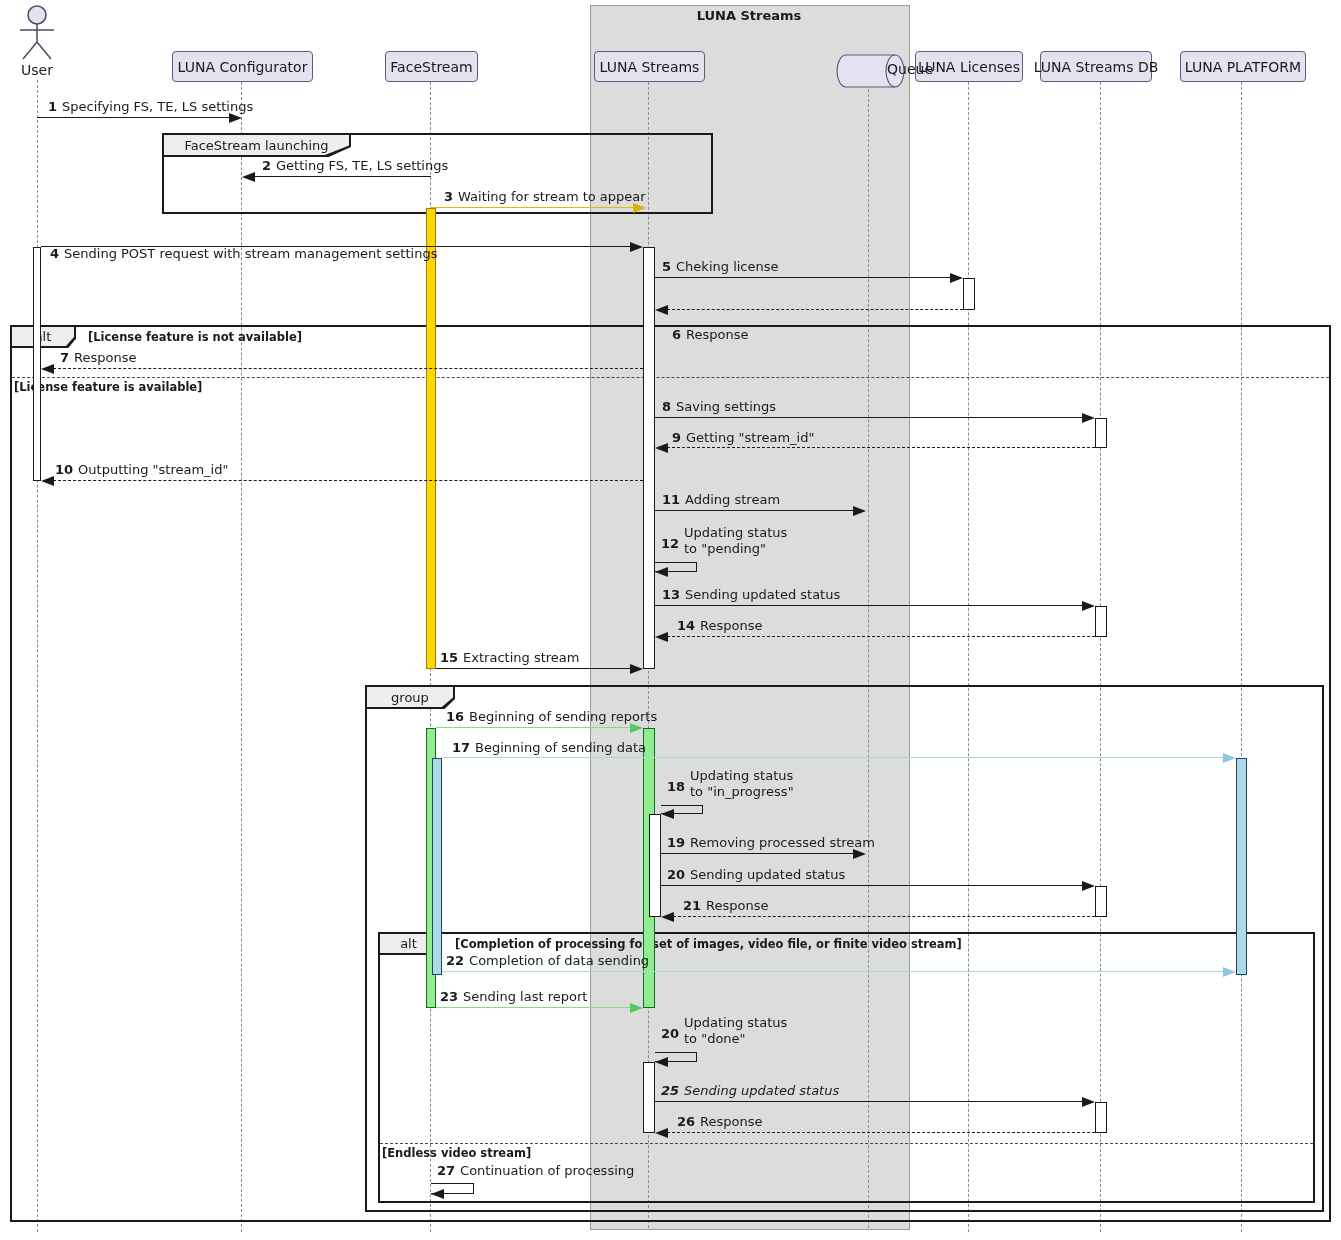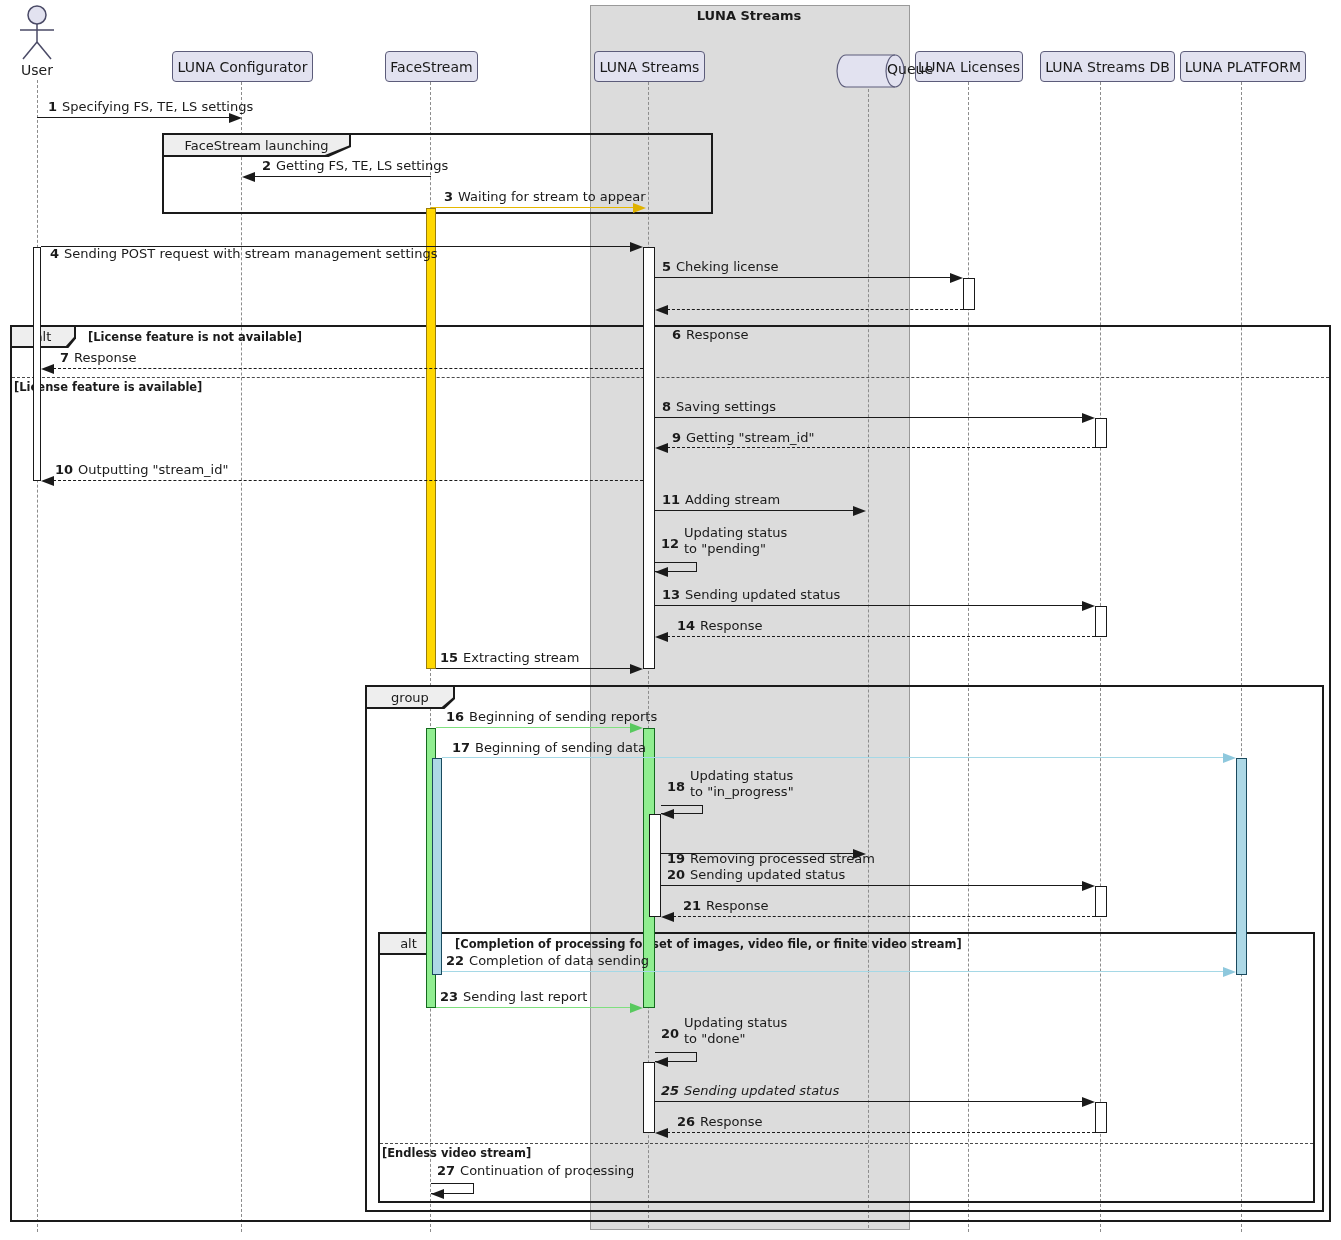--- a/index.html
+++ b/index.html
@@ -72,21 +72,21 @@
       <line x1="22" y1="38" x2="8" y2="55" stroke="#4a4a66" stroke-width="1.5"></line>
       <line x1="22" y1="38" x2="36" y2="55" stroke="#4a4a66" stroke-width="1.5"></line>
     </svg>
   </div>
   <div class="abs plabel" style="left:7px;top:62px;width:60px;">User</div>
 
   <div class="abs pbox" style="left:172px;top:51px;width:141px;height:31px;">LUNA Configurator</div>
   <div class="abs pbox" style="left:385px;top:51px;width:93px;height:31px;">FaceStream</div>
   <div class="abs pbox" style="left:594px;top:51px;width:111px;height:31px;">LUNA Streams</div>
   <div class="abs pbox" style="left:915px;top:51px;width:108px;height:31px;">LUNA Licenses</div>
-  <div class="abs pbox" style="left:1040px;top:51px;width:135px;height:31px;">LUNA Streams DB</div>
+  <div class="abs pbox" style="left:1040px;top:51px;width:112px;height:31px;">LUNA Streams DB</div>
   <div class="abs pbox" style="left:1180px;top:51px;width:126px;height:31px;">LUNA PLATFORM</div>
 
   <div class="abs" style="left:834px;top:53px;">
     <svg width="72" height="38" viewBox="0 0 72 38">
       <path d="M 12 2 L 61 2 A 9 16 0 0 1 61 34 L 12 34 A 9 16 0 0 1 12 2 Z" fill="#e2e2f0" stroke="#5c5c7a" stroke-width="1.2"></path>
       <path d="M 61 2 A 9 16 0 0 0 61 34" fill="none" stroke="#5c5c7a" stroke-width="1.2"></path>
     </svg>
   </div>
   <div class="abs plabel" style="left:836px;top:61px;width:60px;padding-left:44px;">Queue</div>
 
@@ -200,21 +200,21 @@
   <div class="abs head-r blue" style="left:1223px;top:753px;"></div>
 
   <div class="abs mlabel mnum" style="left:667px;top:779px;">18</div>
   <div class="abs mlabel mtext2" style="left:690px;top:768px;">
       <div>Updating status</div>
       <div>to "in_progress"</div>
     </div>
   <div class="abs selfloop" style="left:661px;top:805px;width:42px;height:9px;"></div>
   <div class="abs head-l" style="left:661px;top:809px;"></div>
 
-  <div class="abs mlabel" style="left:667px;top:835px;margin-top:16px;"><span class="mnum">19</span><span>Removing processed stream</span></div>
+  <div class="abs mlabel" style="left:667px;top:835px;"><span class="mnum">19</span><span>Removing processed stream</span></div>
   <div class="abs arrow" style="left:661px;top:853px;width:192px;"></div>
   <div class="abs head-r" style="left:853px;top:849px;"></div>
 
   <div class="abs mlabel" style="left:667px;top:867px;"><span class="mnum">20</span><span>Sending updated status</span></div>
   <div class="abs arrow" style="left:661px;top:885px;width:421px;"></div>
   <div class="abs head-r" style="left:1082px;top:881px;"></div>
 
   <div class="abs mlabel" style="left:683px;top:898px;"><span class="mnum">21</span><span>Response</span></div>
   <div class="abs head-l" style="left:661px;top:912px;"></div>
   <div class="abs arrow dashed" style="left:673px;top:916px;width:422px;"></div>

